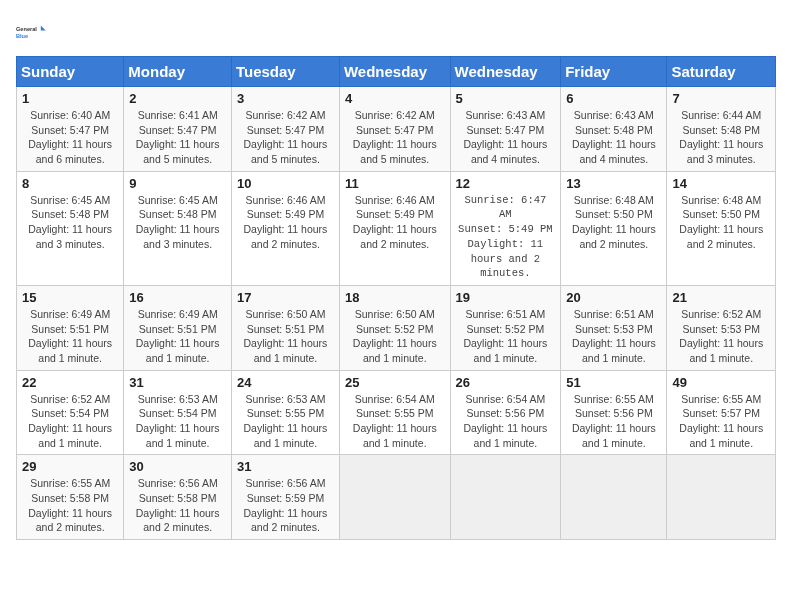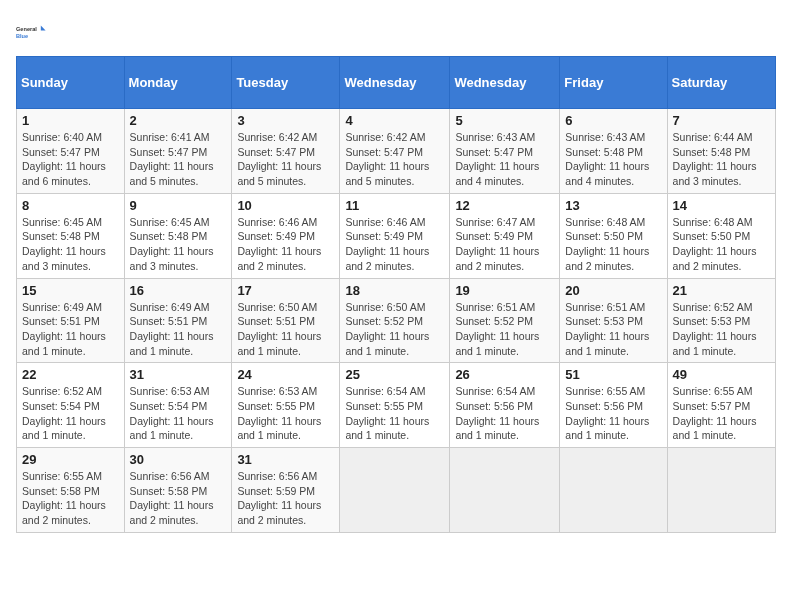--- a/index.html
+++ b/index.html
@@ -38,23 +38,23 @@
       color: #555;
     }
     .calendar {
       width: 100%;
       border-collapse: collapse;
       font-size: 11px;
     }
     .calendar thead tr th {
       background: #3a7bd5;
       color: #fff;
-      padding: 18px 4px;
+      padding: 6px 4px;
       text-align: left;
-      font-size: 13px;
+      font-size: 15px;
       font-weight: bold;
       border: 1px solid #2a6bc5;
     }
     .calendar tbody tr td {
       vertical-align: top;
       border: 1px solid #ccc;
       padding: 4px 5px;
       width: 113px;
       min-height: 80px;
       background: #fff;
@@ -69,20 +69,21 @@
       font-size: 13px;
       font-weight: bold;
       color: #222;
       display: block;
       margin-bottom: 2px;
     }
     .day-info {
       color: #444;
       font-size: 10.5px;
       line-height: 1.4;
+      text-align: center;
     }
   </style>
 </head>
 <body>
 
 <div class="header">
   <div class="logo">
     <svg class="logo-icon" viewBox="0 0 80 36" width="80" height="36">
         <text x="0" y="16" font-size="14" font-weight="bold" fill="#333">General</text>
         <text x="0" y="32" font-size="14" font-weight="bold" fill="#3a7bd5">Blue</text>
@@ -172,21 +173,21 @@
 Daylight: 11 hours and 2 minutes.</div>
         </td>
         <td>
           <span class="day-num">11</span>
           <div class="day-info" style="white-space: pre-line;">Sunrise: 6:46 AM
 Sunset: 5:49 PM
 Daylight: 11 hours and 2 minutes.</div>
         </td>
         <td>
           <span class="day-num">12</span>
-          <div class="day-info" style="white-space: pre-line;">Sunrise: 6:47 AM
+          <div class="day-info" style="white-space: pre-line; font-family: Liberation Mono, monospace;">Sunrise: 6:47 AM
 Sunset: 5:49 PM
 Daylight: 11 hours and 2 minutes.</div>
         </td>
         <td>
           <span class="day-num">13</span>
           <div class="day-info" style="white-space: pre-line;">Sunrise: 6:48 AM
 Sunset: 5:50 PM
 Daylight: 11 hours and 2 minutes.</div>
         </td>
         <td>

